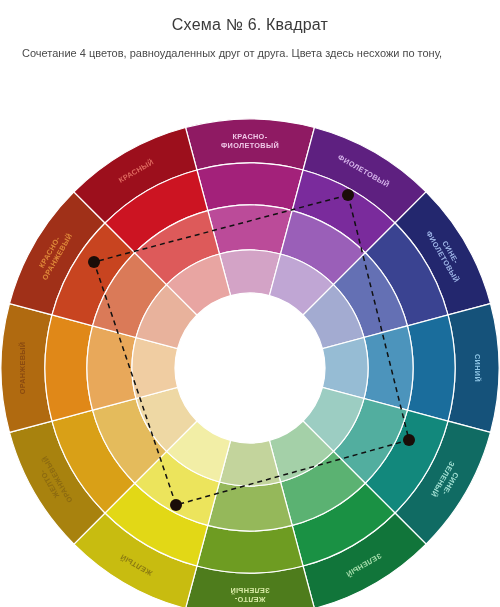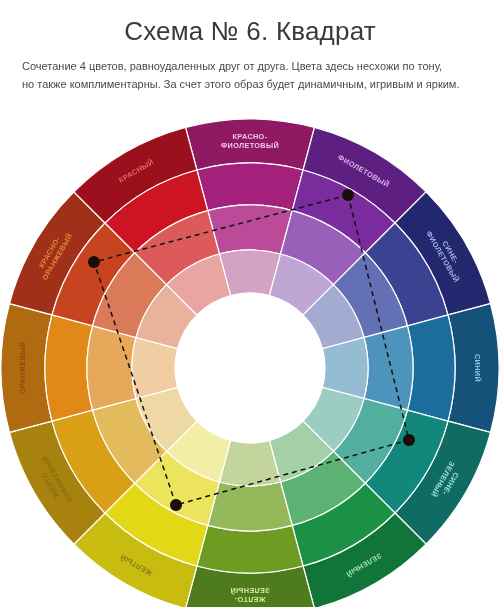--- a/index.html
+++ b/index.html
@@ -5,21 +5,21 @@
   html,body{margin:0;padding:0;}
   body{
     width:500px;height:607px;
     background:#ffffff;
     font-family:"Liberation Sans","DejaVu Sans",sans-serif;
     overflow:hidden;
     position:relative;
   }
   #page-title{
     text-align:center;
-    font-size:26px;
+    font-size:16px;
     color:#3a3a3a;
     font-weight:400;
     margin:16px 0 11px 0;
     letter-spacing:0.2px;
   }
   #intro{
     padding:0 20px 0 22px;
     color:#4a4a4a;
     font-size:11px;
     line-height:17.6px;
@@ -47,21 +47,20 @@
     fill:none;
   }
 </style>
 </head>
 <body>
 
 <h1 id="page-title">Схема № 6. Квадрат</h1>
 
 <div id="intro">
   <p>Сочетание 4 цветов, равноудаленных друг от друга. Цвета здесь несхожи по тону,</p>
-  <p>но также комплиментарны. За счет этого образ будет динамичным, игривым и ярким.</p>
 </div>
 
 <div id="wheel-wrap">
   <svg id="wheel-svg" width="500" height="500" viewBox="0 0 500 500">
     <g id="sectors">
         <path d="M 185.5540577694723 9.484469254022002 A 249 249 0 0 1 314.44594223052763 9.484469254022002 L 303.05790424601673 51.98520561074099 A 205 205 0 0 0 196.9420957539832 51.98520561074099 Z" fill="#8f1a63" stroke="#ffffff" stroke-width="1.2"></path>
         <path d="M 196.9420957539832 51.98520561074099 A 205 205 0 0 1 303.05790424601673 51.98520561074099 L 292.18750435171086 92.55409031488188 A 163 163 0 0 0 207.8124956482891 92.55409031488188 Z" fill="#a3217a" stroke="#ffffff" stroke-width="1.2"></path>
         <path d="M 207.8124956482891 92.55409031488188 A 163 163 0 0 1 292.18750435171086 92.55409031488188 L 280.54064732209747 136.02075249788993 A 118 118 0 0 0 219.45935267790253 136.02075249788993 Z" fill="#bb4b99" stroke="#ffffff" stroke-width="1.2"></path>
         <path d="M 219.45935267790253 136.02075249788993 A 118 118 0 0 1 280.54064732209747 136.02075249788993 L 269.41142838268905 177.55556302831988 A 75 75 0 0 0 230.58857161731095 177.55556302831988 Z" fill="#d3a3c6" stroke="#ffffff" stroke-width="1.2"></path>
         <path d="M 314.44594223052763 9.484469254022002 A 249 249 0 0 1 426.06958851545033 73.9304114845497 L 394.9568901432423 105.04310985675778 A 205 205 0 0 0 303.05790424601673 51.98520561074099 Z" fill="#5e2080" stroke="#ffffff" stroke-width="1.2"></path>

